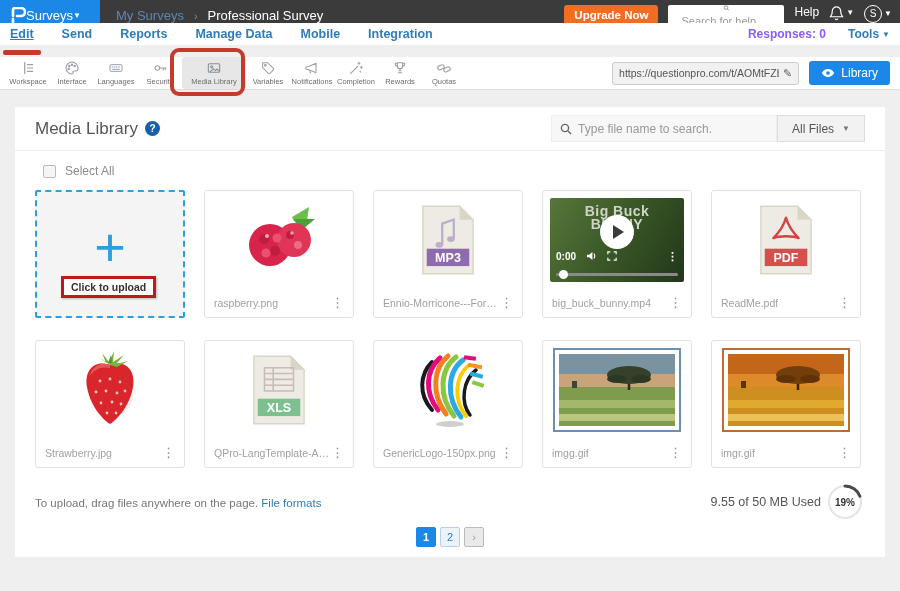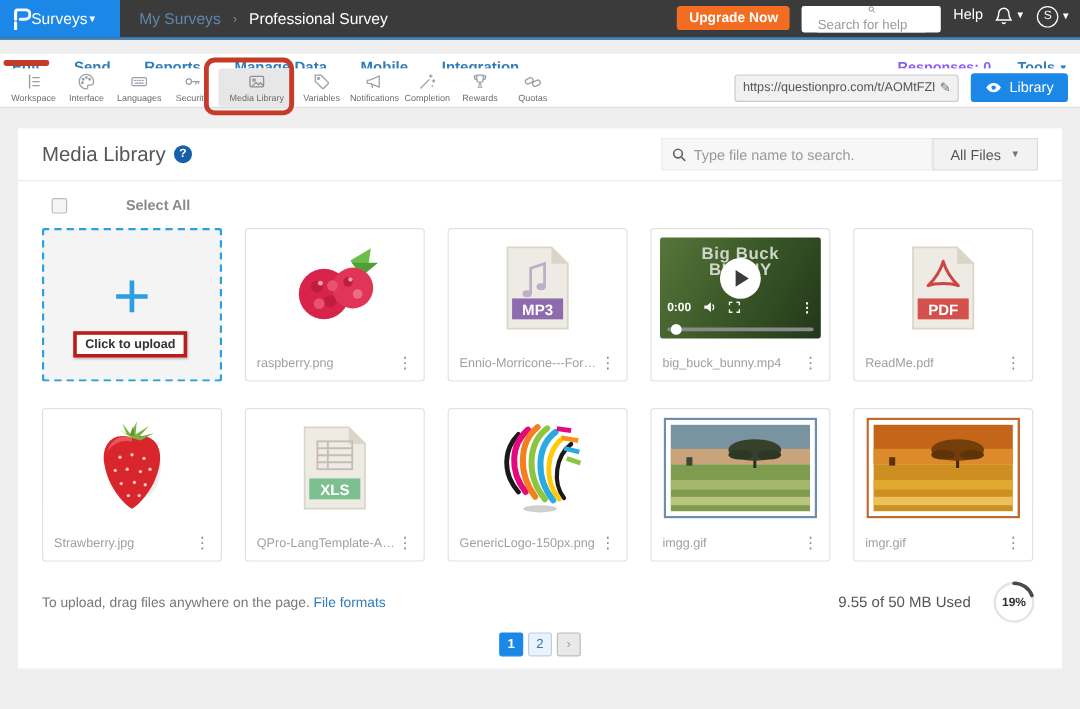--- a/index.html
+++ b/index.html
@@ -26,21 +26,21 @@
                  align-items:center; padding:0 5px; gap:4px;flex-direction:column; }
   .help-search input { border:none; outline:none; width:90px; font-size:11px; color:#444;
                        font-family:"Liberation Sans", sans-serif; }
   .help-search input::placeholder { color:#999; }
   .help-label { color:#fff; font-size:12px; cursor:pointer; }
   .bell-wrap, .avatar-wrap { display:flex; align-items:center; gap:2px; cursor:pointer; color:#fff; }
   .avatar-circle { width:18px; height:18px; border:1.5px solid #fff; border-radius:50%;
                    display:flex; align-items:center; justify-content:center; font-size:10px; color:#fff; }
 
   
-  .subnav { position:absolute; top:45px; left:0; right:0; height:22px; background:#fff;
+  .subnav { position:absolute; top:23px; left:0; right:0; height:22px; background:#fff;
             display:flex; align-items:center; padding:0 10px; }
   .subnav a { color:#2f7cb8; font-size:12.5px; font-weight:bold; text-decoration:none;
               margin-right:28px; cursor:pointer; }
   .subnav a.active { text-decoration:underline; }
   .subnav-right { margin-left:auto; display:flex; align-items:center; gap:22px; }
   .responses { color:#8b5cf6; font-size:12px; font-weight:bold; }
   .tools { color:#2f7cb8; font-size:12px; font-weight:bold; cursor:pointer; display:flex; align-items:center; gap:3px; }
 
   
   .toolbar { position:absolute; top:57px; left:0; right:0; height:33px; background:#fff;
@@ -77,21 +77,21 @@
   .file-search { display:flex; align-items:center; background:#f7f7f7; border:1px solid #eee;
                  height:27px; width:226px; padding:0 8px; gap:6px; }
   .file-search input { border:none; outline:none; background:transparent; font-size:12px; width:180px;
                        color:#444; font-family:"Liberation Sans", sans-serif; }
   .file-search input::placeholder { color:#999; }
   .filter-btn { height:27px; background:#f2f2f2; border:1px solid #ddd; color:#555; font-size:12px;
                 padding:0 14px; display:flex; align-items:center; gap:8px; cursor:pointer; }
 
   .selectall-row { display:flex; align-items:center; gap:9px; padding:13px 0 0 28px; }
   .checkbox { width:13px; height:13px; border:1px solid #bbb; background:#f5f5f5; border-radius:2px; cursor:pointer; }
-  .selectall-label { font-size:12px; font-weight:bold; color:#8a8a8a;margin-left:40px; }
+  .selectall-label { font-size:12px; font-weight:normal; color:#8a8a8a; }
 
   
   .grid { position:absolute; top:83px; left:20px; display:grid;
           grid-template-columns:repeat(5,150px); grid-auto-rows:128px; gap:22px 19px; }
   .upload-tile { border:2px dashed #2b9fe0; background:#f4f4f4; border-radius:2px; position:relative;
                  display:flex; align-items:center; justify-content:center; cursor:pointer; }
   .plus { color:#2b9fe0; font-size:54px; font-weight:200; line-height:40px; margin-top:-14px; }
   .tooltip { position:absolute; left:24px; bottom:18px; background:#fdfdfd; border:3px solid #b91c1c;
              box-shadow:1px 1px 2px rgba(0,0,0,.25); font-size:10.5px; font-weight:bold; color:#333;
              padding:2px 7px; white-space:nowrap; }
@@ -113,21 +113,21 @@
               border-bottom:7px solid transparent; margin-left:3px; }
   .vid-controls { position:absolute; left:6px; right:6px; top:52px; display:flex; align-items:center;
                   gap:10px; color:#fff; font-size:10px; font-weight:bold; }
   .vid-controls .kebab-v { color:#fff; margin-left:auto; font-size:11px; }
   .vid-progress { position:absolute; left:6px; right:6px; bottom:6px; height:3px; background:#8a8a8a; border-radius:2px; }
   .vid-dot { position:absolute; left:3px; top:-3px; width:9px; height:9px; background:#fff; border-radius:50%; }
 
   
   .panel-foot-note { position:absolute; left:20px; top:390px; font-size:11.5px; color:#777; }
   .panel-foot-note a { color:#2f7cb8; text-decoration:none; cursor:pointer; }
-  .storage { position:absolute; right:20px; top:375px; display:flex; align-items:center; gap:16px; }
+  .storage { position:absolute; right:20px; top:375px; display:flex; align-items:center; gap:4px; }
   .storage-text { font-size:12.5px; color:#555; }
   .donut { position:relative; width:40px; height:40px; }
   .donut-label { position:absolute; inset:0; display:flex; align-items:center; justify-content:center;
                  font-size:10px; font-weight:bold; color:#333; }
   .pagination { position:absolute; left:0; right:0; top:420px; display:flex; justify-content:center; gap:4px; }
   .pg { min-width:20px; height:20px; display:flex; align-items:center; justify-content:center;
         font-size:11px; border-radius:2px; cursor:pointer; }
   .pg.active { background:#1b87e6; color:#fff; border:1px solid #1b87e6; font-weight:bold; }
   .pg.plain { background:#eaf3fb; color:#2f7cb8; border:1px solid #b9cfe4; }
   .pg.next { background:#e9e9e9; color:#999; border:1px solid #bbb; }

